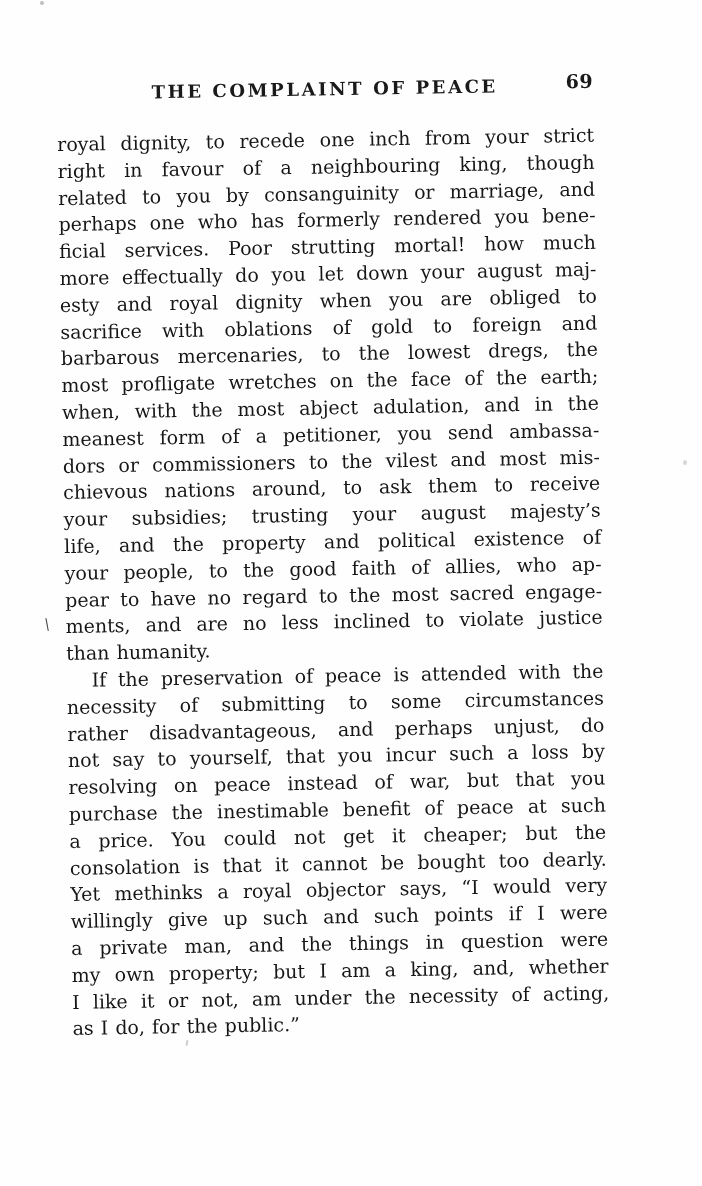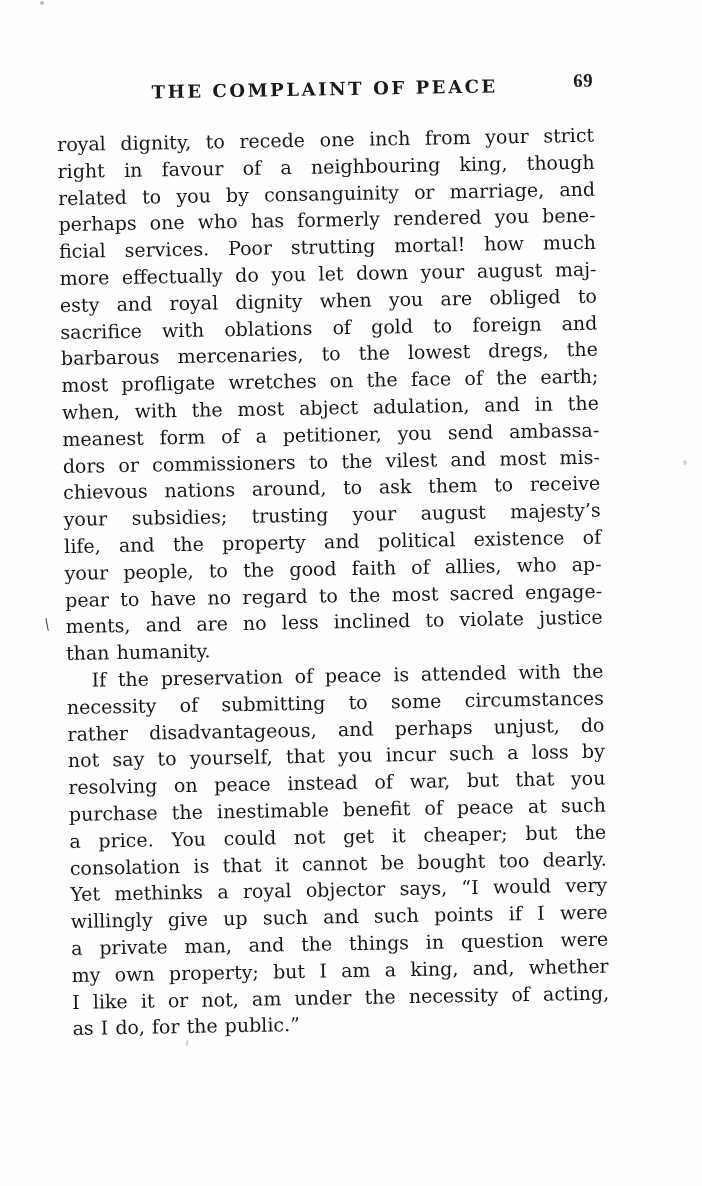--- a/index.html
+++ b/index.html
@@ -41,21 +41,20 @@
     white-space: nowrap;
   }
   .page-number {
     position: absolute;
     right: 0;
     top: -4px;
     font-size: 19px;
     font-weight: 600;
     letter-spacing: 0.5px;
     color: #1a1a1a;
-    font-family: Liberation Serif, serif;
   }
   .text-block {
     position: absolute;
     left: 65px;
     top: 126px;
     width: 537px;
   }
   .line {
     font-size: 19px;
     line-height: 26.8px;

